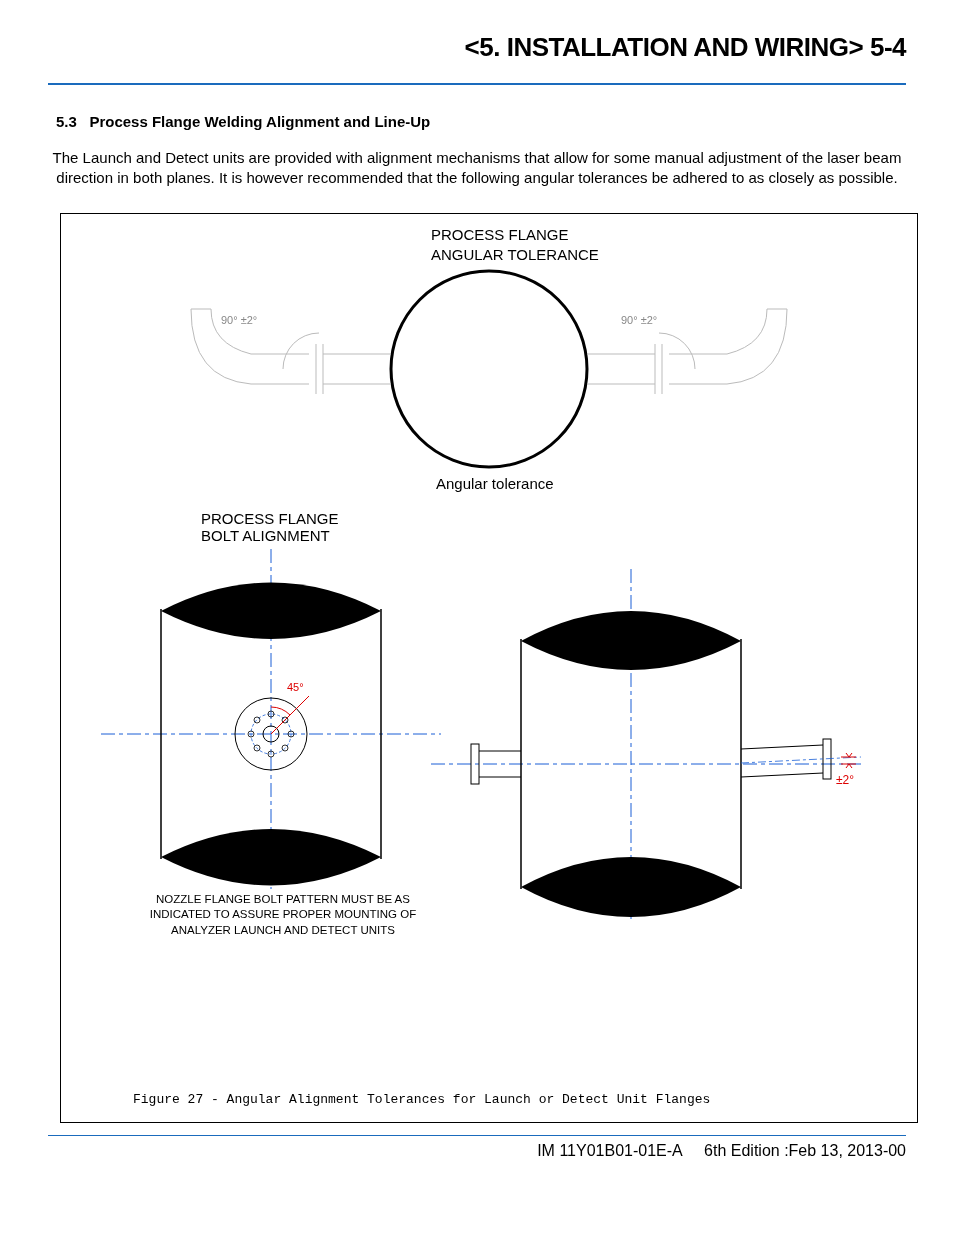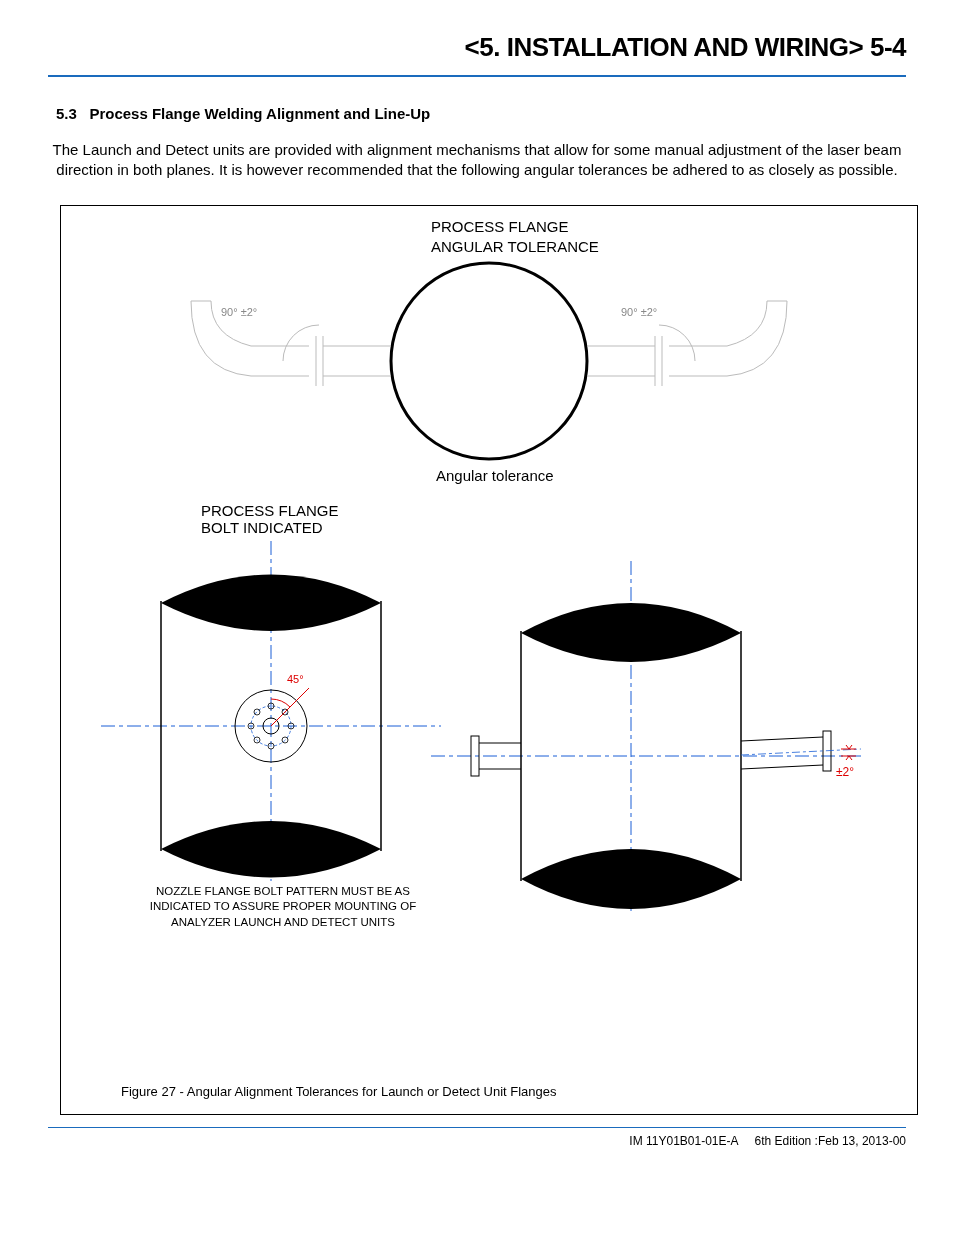--- a/index.html
+++ b/index.html
@@ -9,21 +9,21 @@
     width: 954px;
     margin: 0 auto;
     padding: 32px 48px 20px 48px;
     color: #000;
   }
   .page-header {
     text-align: right;
     font-size: 26px;
     font-weight: bold;
     letter-spacing: -0.5px;
-    padding-bottom: 12px;
+    padding-bottom: 20px;
     border-bottom: 2px solid #1a6bbd;
     margin-bottom: 28px;
   }
   .section-heading {
     font-size: 15px;
     font-weight: bold;
     margin-bottom: 18px;
     margin-left: 8px;
   }
   .body-text {
@@ -57,21 +57,21 @@
   }
   .figure-caption {
     font-size: 13px;
     position: absolute;
   }
   .page-footer {
     border-top: 1px solid #1a6bbd;
     margin-top: 12px;
     padding-top: 6px;
     text-align: right;
-    font-size: 12px;
+    font-size: 16px;
     color: #000;
   }
 </style>
 </head>
 <body>
 
 <div class="page-header">
   <span>&lt;5. INSTALLATION AND WIRING&gt;  5-4</span>
 </div>
 
@@ -118,21 +118,21 @@
       <line x1="706" y1="95" x2="726" y2="95"></line>
       <path d="M 634 155 A 36 36 0 0 0 598 119" stroke="#bbb"></path>
     </g>
     <text x="560" y="110" class="small-label">90°  ±2°</text>
 
     <text x="375" y="275" class="diagram-label">Angular tolerance</text>
   </svg>
 
   <div style="position:absolute; top:296px; left:140px;">
     <div class="diagram-label">PROCESS FLANGE</div>
-    <div class="diagram-label">BOLT INDICATED</div>
+    <div class="diagram-label">BOLT ALIGNMENT</div>
   </div>
 
   <svg width="340" height="340" viewBox="0 0 340 340" style="position:absolute; top:335px; left:40px;">
 
     <line x1="170" y1="0" x2="170" y2="340" stroke="#1a5fd6" stroke-width="1" stroke-dasharray="14 4 4 4"></line>
     <line x1="0" y1="185" x2="340" y2="185" stroke="#1a5fd6" stroke-width="1" stroke-dasharray="14 4 4 4"></line>
 
     <path d="M 60 60 L 60 310 M 280 60 L 280 310" stroke="#000" stroke-width="1.5" fill="none"></path>
 
     <path d="M 60 62 Q 170 5 280 62 Q 170 118 60 62 Z" fill="#000"></path>
@@ -192,21 +192,21 @@
 
   <div class="note-text" style="top:678px; left:72px; width:300px;text-align:center;">
     <div>NOZZLE FLANGE BOLT PATTERN MUST BE AS</div>
     <div>INDICATED TO ASSURE PROPER MOUNTING OF</div>
     <div>ANALYZER LAUNCH AND DETECT UNITS</div>
   </div>
 
   <div class="note-text" style="top:740px; left:380px; width:320px;">
   </div>
 
-  <div class="figure-caption" style="top:878px; left:60px;">Figure 27 - Angular Alignment Tolerances for Launch or Detect Unit Flanges</div>
+  <div class="figure-caption" style="top:878px; left:72px;font-family:Liberation Mono, monospace;">Figure 27 - Angular Alignment Tolerances for Launch or Detect Unit Flanges</div>
 
 </div>
 
 <div class="page-footer">
   <span>IM 11Y01B01-01E-A</span>
   &nbsp;&nbsp;&nbsp;
   <span>6th Edition :Feb 13, 2013-00</span>
 </div>
 
 </body></html>

